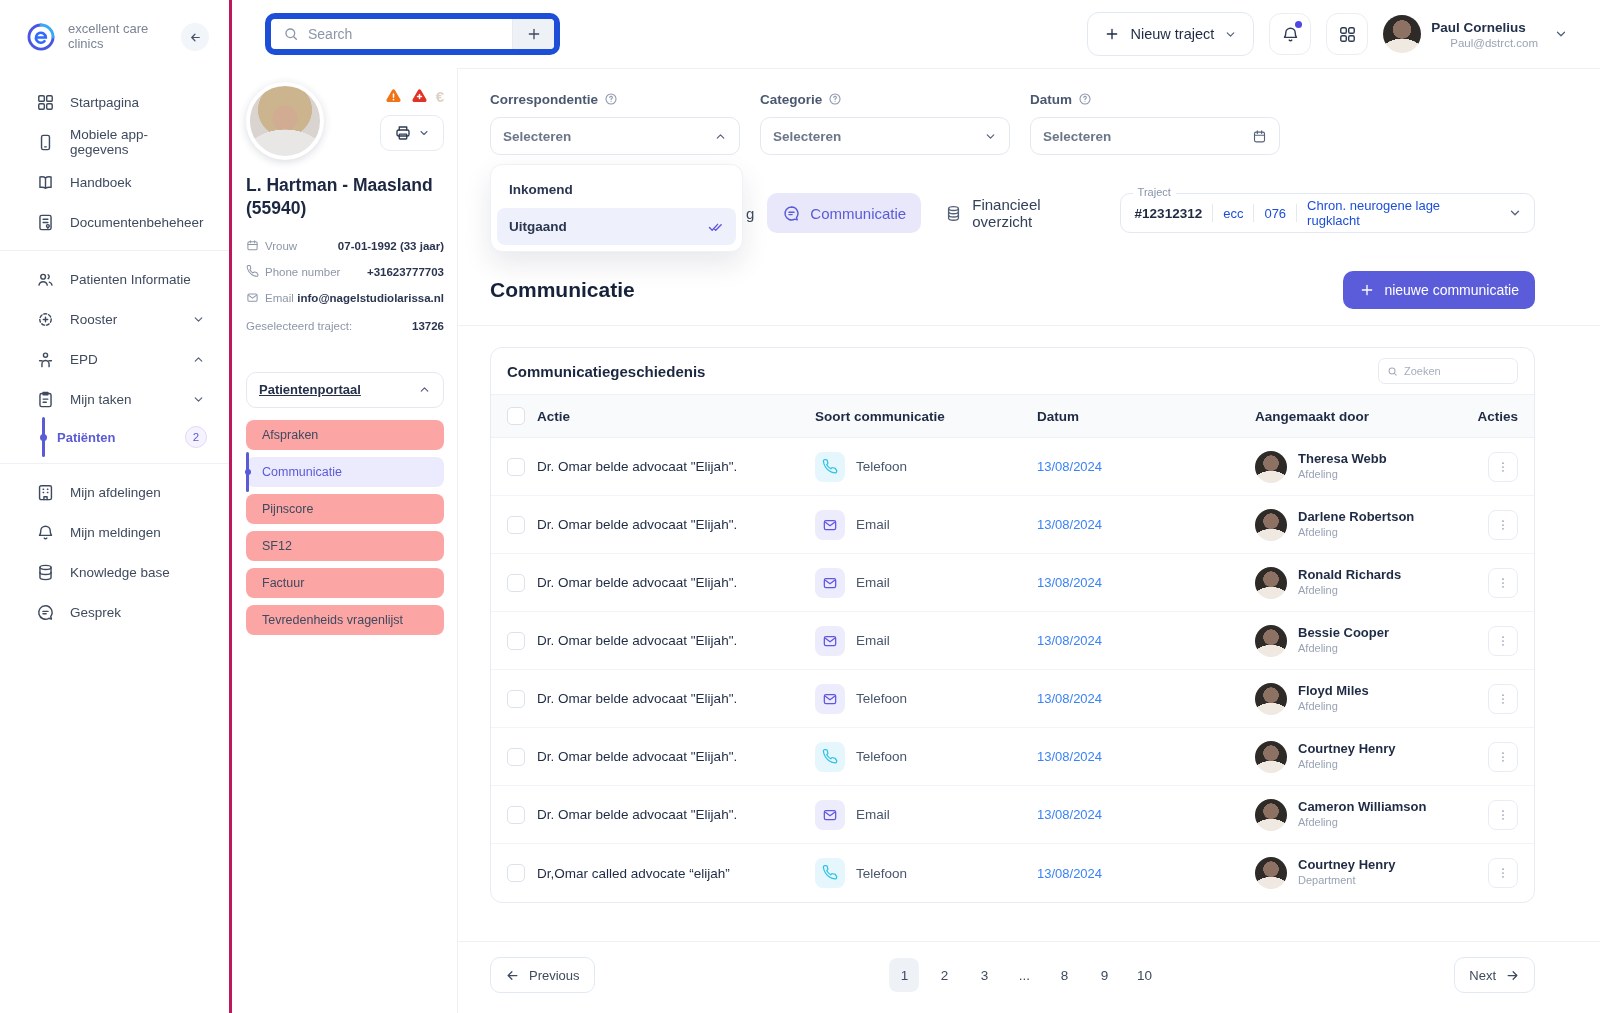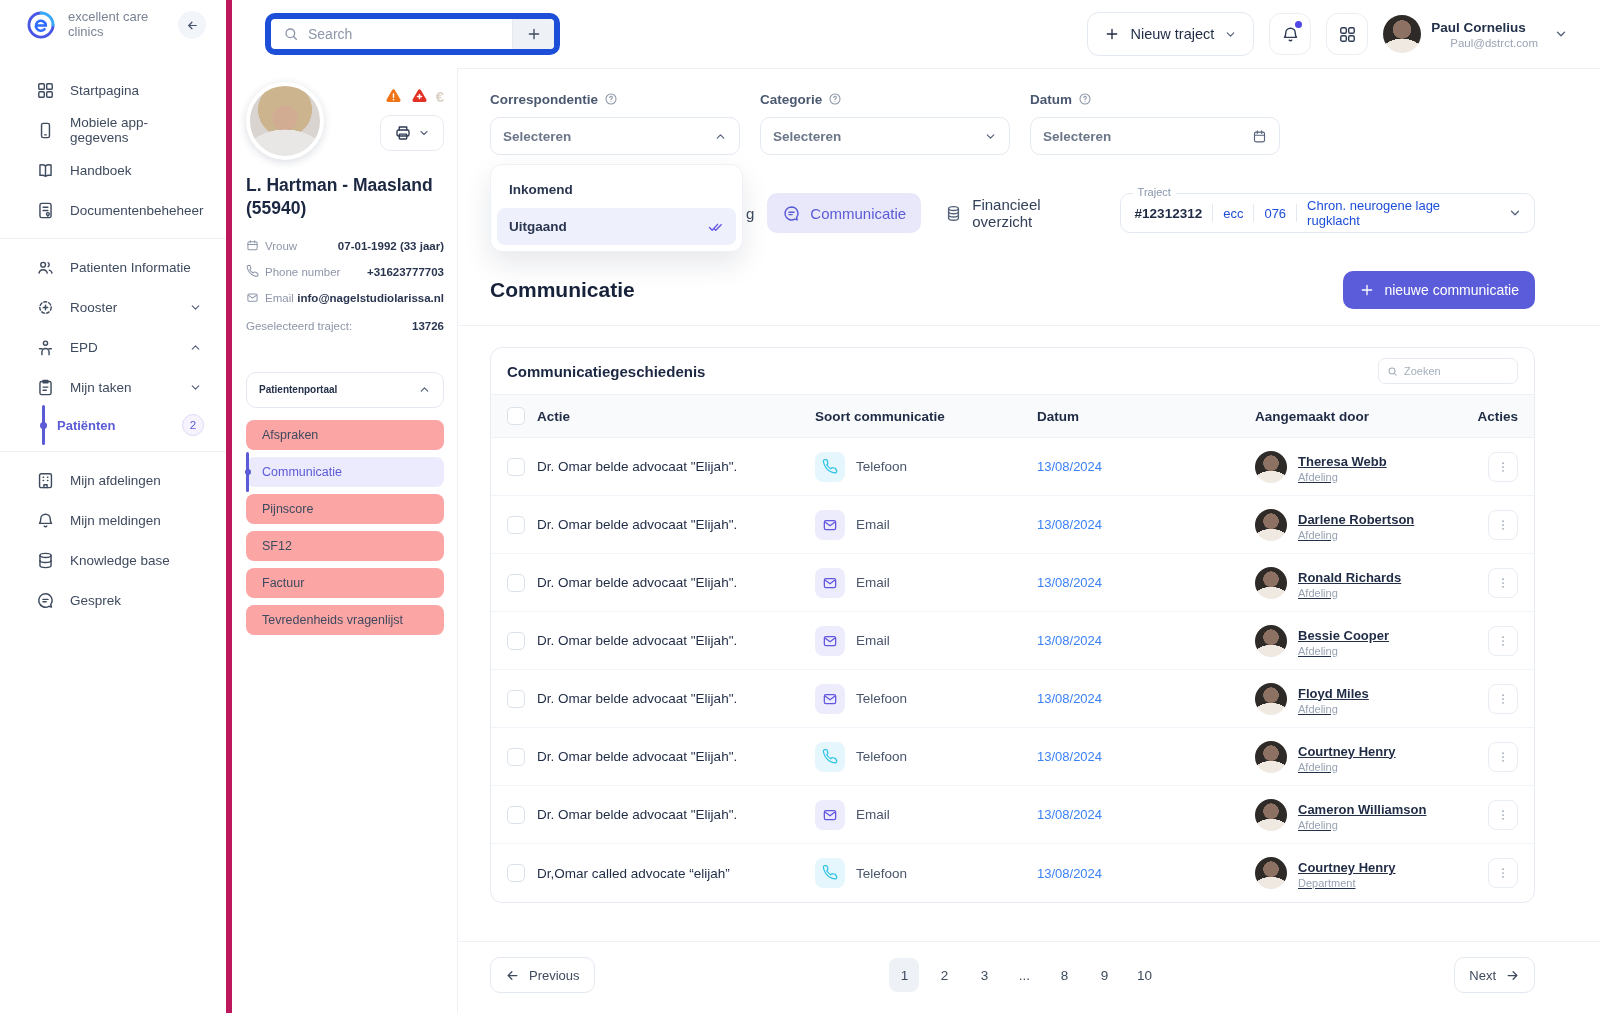--- a/index.html
+++ b/index.html
@@ -2,21 +2,21 @@
 <html><head>
 <meta charset="utf-8">
 <style>
   * { margin:0; padding:0; box-sizing:border-box; }
   html,body { width:1600px; height:1013px; }
   body { font-family:"Liberation Sans", sans-serif; background:#fff; color:#22304a; overflow:hidden; }
   svg { display:block; }
   .app { display:flex; width:1600px; height:1013px; }
 
   
-  .sidebar { width:232px; flex:0 0 232px; border-right:6px solid #be185d; padding-top:8px; background:#fff; }
+  .sidebar { width:232px; flex:0 0 232px; border-right:3px solid #be185d; padding-top:20px; background:#fff; }
   .logo-row { display:flex; align-items:center; padding:0 20px 0 24px; }
   .logo-mark { width:34px; height:34px; flex:0 0 34px; }
   .logo-text { margin-left:10px; font-size:13px; line-height:1.15; color:#7a8494; }
   .collapse-btn { margin-left:auto; width:28px; height:28px; border-radius:50%; background:#f2f5f9; border:none; display:flex; align-items:center; justify-content:center; color:#45526b; cursor:pointer; }
   .nav { margin-top:28px; }
   .nav-item { height:40px; display:flex; align-items:center; gap:15px; padding-left:36px; padding-right:24px; font-size:13.5px; color:#3e4a5e; cursor:pointer; }
   .nav-item .nic { width:19px; height:19px; color:#3e4a5e; flex:0 0 19px; }
   .nav-item .chev { margin-left:auto; color:#55617a; }
   .nav-div { height:1px; background:#eef2f6; margin:8px 0; }
   .nav-sub { position:relative; height:36px; display:flex; align-items:center; padding-left:57px; padding-right:22px; cursor:pointer; }
@@ -68,21 +68,21 @@
   .print-btn { width:64px; height:36px; border:1px solid #e6ebf1; border-radius:10px; background:#fff; display:flex; align-items:center; justify-content:center; gap:6px; color:#2e3a52; cursor:pointer; }
   .print-btn .chev { color:#55617a; }
   .pp-name { margin-top:14px; font-size:17.5px; font-weight:700; color:#1c2742; line-height:1.3; }
   .pp-details { margin-top:13px; }
   .pp-row { display:flex; align-items:center; height:26px; }
   .pp-label { display:flex; align-items:center; gap:6px; font-size:11.5px; color:#8d96a8; }
   .pp-label svg { color:#8d96a8; }
   .pp-value { margin-left:auto; font-size:11.5px; font-weight:700; color:#2a3550; }
   .pp-row.traject { margin-top:2px; }
   .portal-box { margin-top:33px; height:36px; border:1px solid #e4e9f1; border-radius:10px; display:flex; align-items:center; padding:0 12px; cursor:pointer; }
-  .portal-title { font-size:10px; font-weight:700; color:#25304a; }
+  .portal-title { font-size:13px; font-weight:700; color:#25304a;text-decoration:underline; }
   .portal-box .chev { margin-left:auto; color:#55617a; }
   .portal-list { margin-top:12px; display:flex; flex-direction:column; gap:7px; }
   .portal-item { position:relative; height:30px; background:#fca5a5; border-radius:8px; display:flex; align-items:center; padding-left:16px; font-size:12.5px; color:#3e4a5e; cursor:pointer; }
   .portal-item.active { background:#eceafd; color:#5b5bd6; }
   .portal-item.active::before { content:""; position:absolute; left:0px; top:-5px; bottom:-5px; width:3px; border-radius:2px; background:#5b5bd6; }
   .portal-item.active::after { content:""; position:absolute; left:-1px; top:50%; margin-top:-3px; width:6px; height:6px; border-radius:50%; background:#5b5bd6; }
 
   
   .main { flex:1; border-top:1px solid #edf1f6; padding:0 65px 0 32px; min-width:0; position:relative; background:#fff; }
   .filters { display:flex; gap:20px; margin-top:21px;font-weight:bold; }
@@ -129,21 +129,21 @@
   .cb { width:18px; height:18px; border:1.5px solid #dbe2ea; border-radius:5px; background:#fff; cursor:pointer; }
   .trow { height:58px; border-bottom:1px solid #f1f4f8; }
   .trow:last-child { border-bottom:none; }
   .c-action { font-size:13.5px; color:#1f2b45; }
   .c-type { display:flex; align-items:center; gap:11px; }
   .type-ic { width:30px; height:30px; border-radius:8px; display:flex; align-items:center; justify-content:center; }
   .type-ic.phone { background:#e5f7fd; color:#2ec2e4; }
   .type-ic.mail { background:#edecfc; color:#6156e0; }
   .type-label { font-size:13.5px; color:#49566c; }
   .c-date { font-size:13px; color:#3b82f6; }
-  .c-by { display:flex; align-items:flex-end; gap:11px;text-decoration:underline; }
+  .c-by { display:flex; align-items:flex-start; gap:11px; }
   .av-30 { width:32px; height:32px; flex:0 0 32px; }
   .by-name { font-size:13px; font-weight:700; color:#1f2b45; }
   .by-dept { font-size:11px; color:#98a2b3; margin-top:2px; }
   .c-act { display:flex; justify-content:flex-end; }
   .kebab { width:30px; height:30px; border:1px solid #e8edf3; border-radius:8px; background:#fff; display:flex; align-items:center; justify-content:center; color:#9aa5b5; cursor:pointer; }
 
   
   .page-div { height:1px; background:#eef2f6; margin:38px -65px 0 -32px; }
   .pagination { display:flex; align-items:center; margin-top:15px; height:36px; }
   .pg-btn { height:36px; border:1px solid #e3e9f0; border-radius:10px; background:#fff; display:flex; align-items:center; gap:9px; padding:0 14px; font-size:13px; color:#3e4a5e; font-family:inherit; cursor:pointer; }

